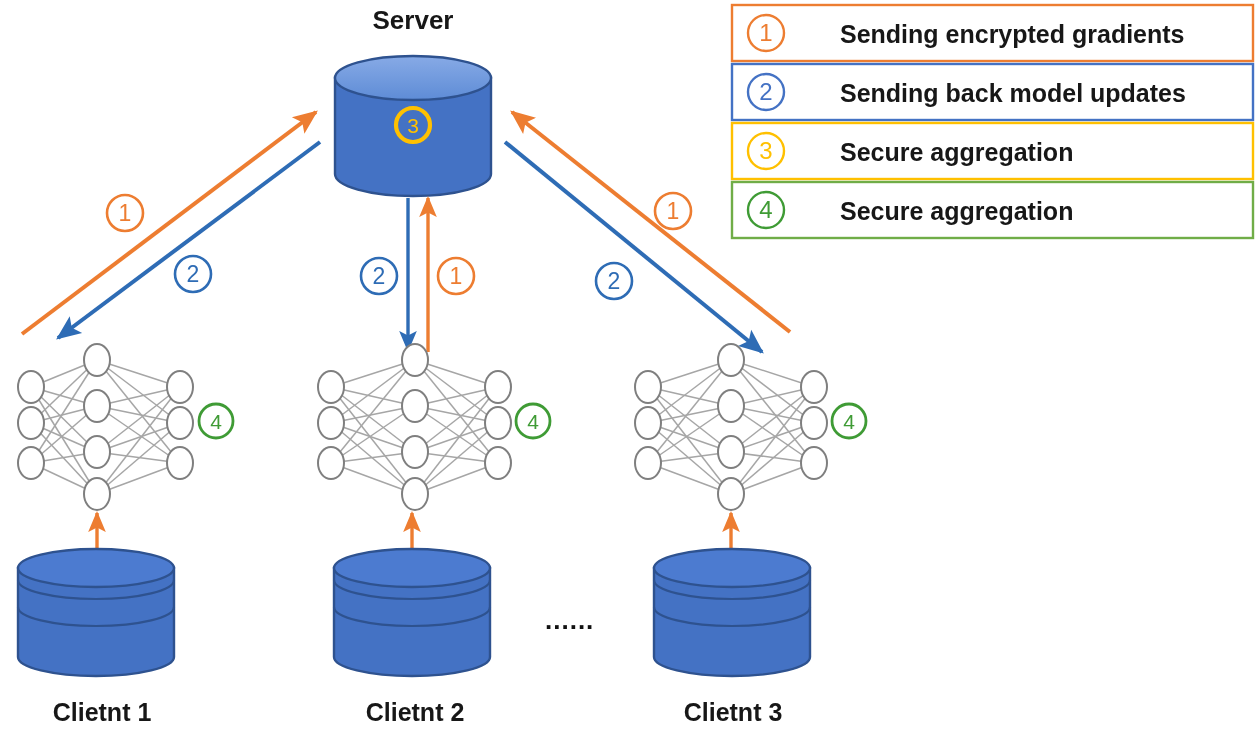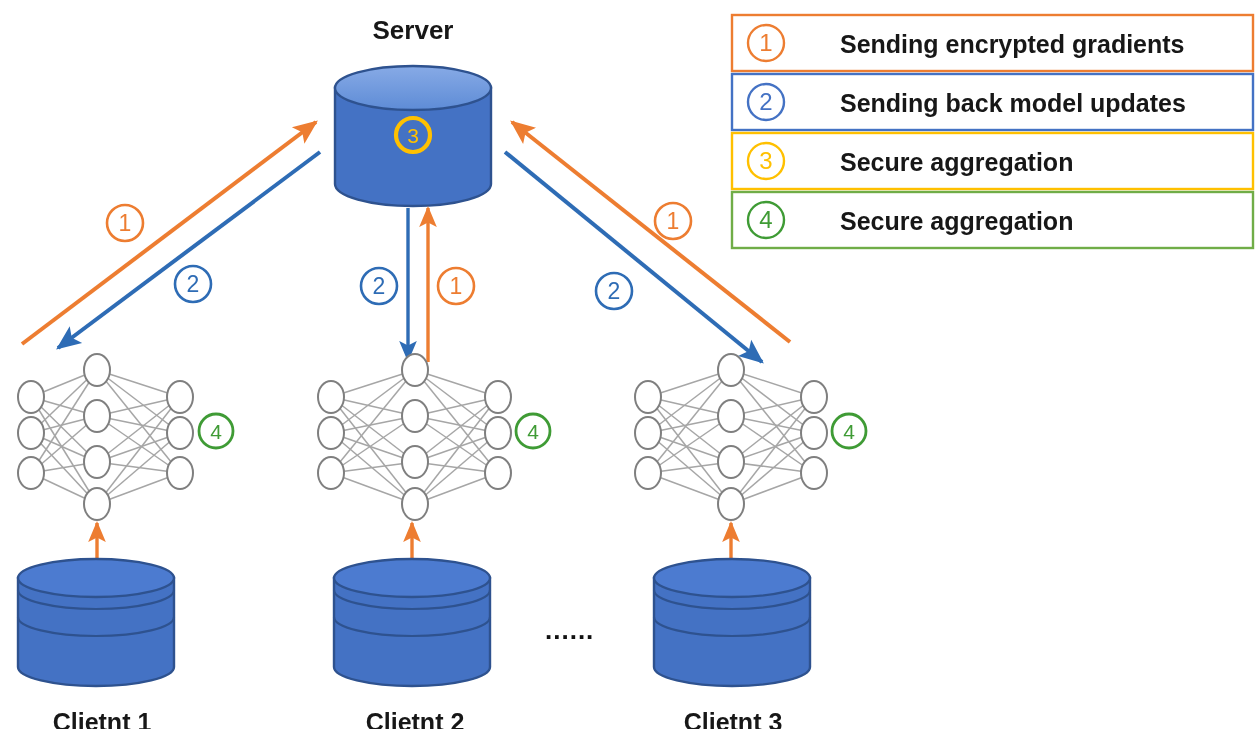--- a/index.html
+++ b/index.html
@@ -9,21 +9,21 @@
   }
   body {
     width: 1255px;
     height: 729px;
     font-family: "Liberation Sans", sans-serif;
     overflow: hidden;
     position: relative;
   }
   #diagram-root {
     position: absolute;
-    top: 12px;
+    top: 2px;
     left: 0;
     width: 1255px;
     height: 535px;
   }
   svg { display: block; }
 
   .node-label {
     font-family: "Liberation Sans", sans-serif;
     font-weight: bold;
     fill: #171717;

